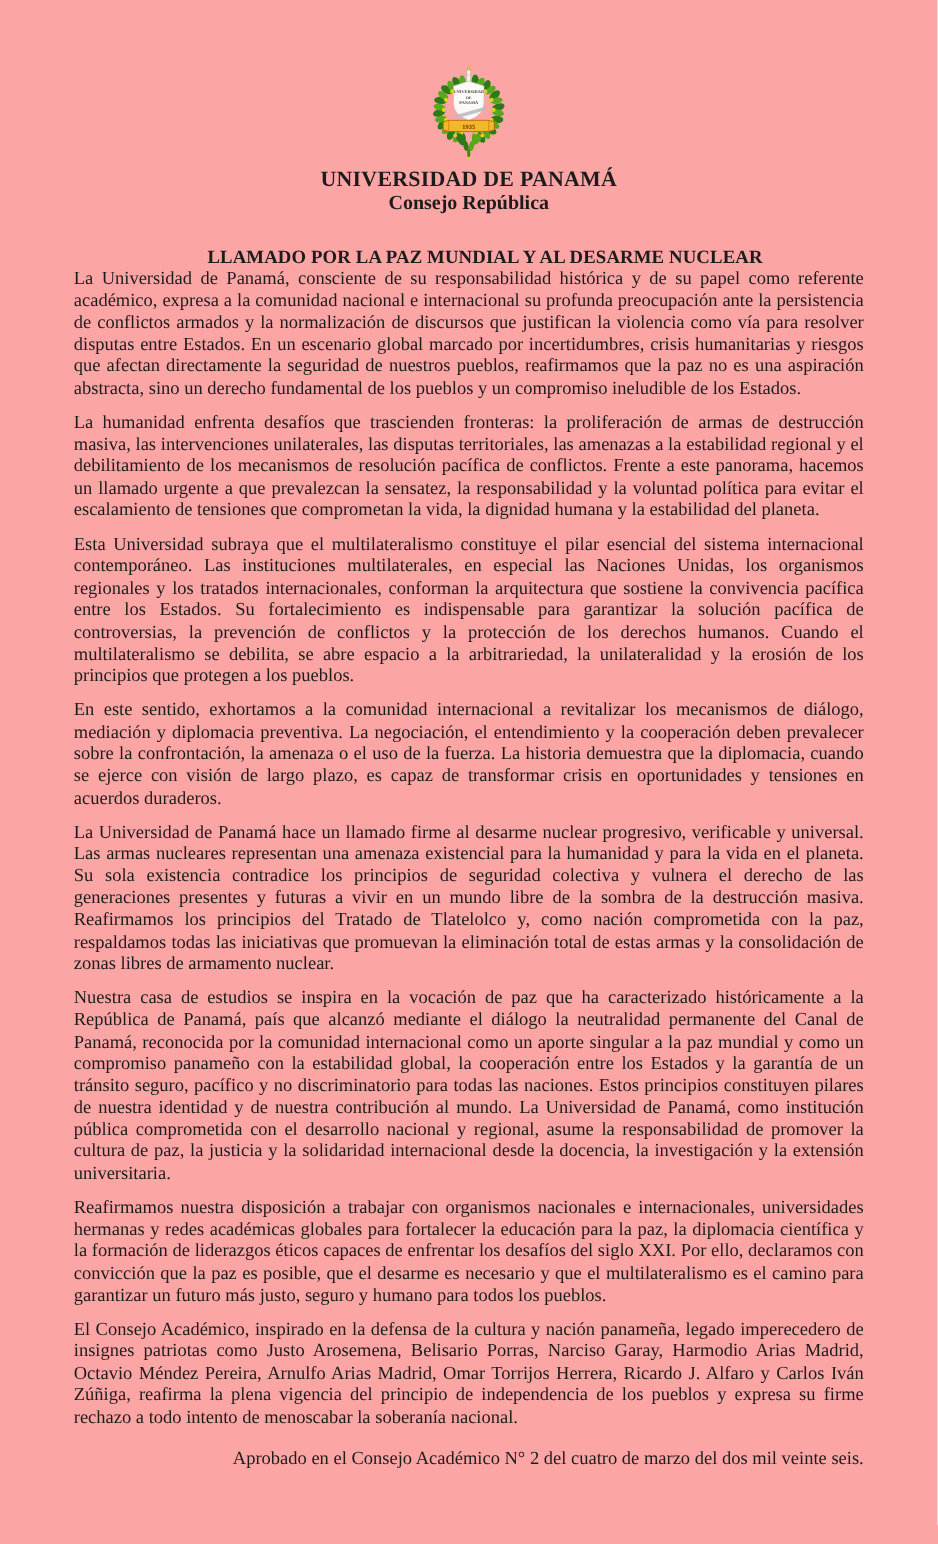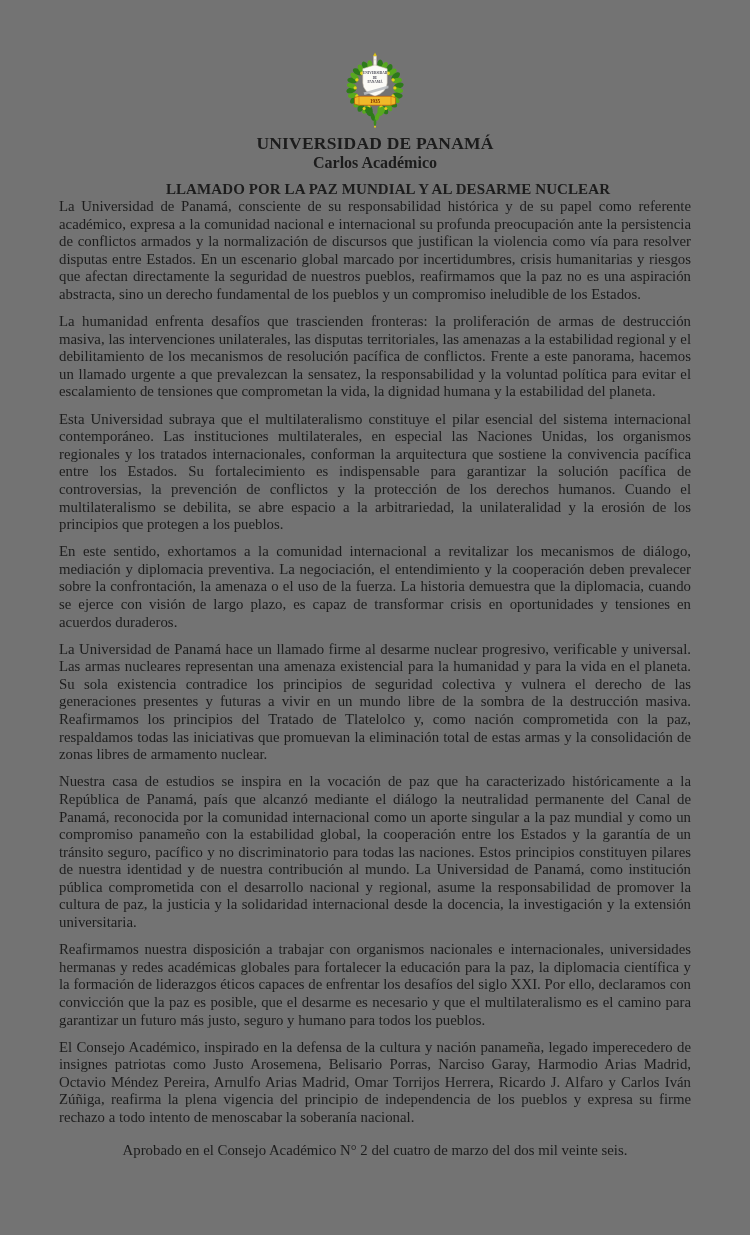--- a/index.html
+++ b/index.html
@@ -5,21 +5,21 @@
 <style>
   html, body {
     margin: 0;
     padding: 0;
     background: #ffffff;
   }
   .page {
     position: relative;
     width: 750px;
     min-height: 1235px;
-    background: #737373;
+    background: #fca5a5;
     font-family: "Liberation Serif", "DejaVu Serif", serif;
     color: #1c1c1c;
     overflow: hidden;
   }
   .seal {
     display: block;
     margin: 52px auto 0 auto;
     width: 64px;
     height: 77px;
   }
@@ -31,21 +31,21 @@
     line-height: 20px;
     letter-spacing: 0.2px;
   }
   .department {
     text-align: center;
     font-weight: bold;
     font-size: 16px;
     line-height: 19px;
   }
   .doc-title {
-    margin-top: 8px;
+    margin-top: 25px;
     text-align: center;
     font-weight: bold;
     font-size: 15px;
     line-height: 18px;
     letter-spacing: 0.1px;
     padding-left: 26px;
   }
   .content {
     margin: 0 59px 0 59px;
   }
@@ -53,21 +53,21 @@
     margin: 0 0 9.5px 0;
     font-size: 14.8px;
     line-height: 17.6px;
     text-align: justify;
     text-justify: inter-word;
   }
   .closing {
     margin: 15px 0 0 0;
     font-size: 14.8px;
     line-height: 17.6px;
-    text-align: center;
+    text-align: right;
   }
 </style>
 </head>
 <body>
 
 <div class="page">
 
   <svg class="seal" viewBox="0 0 100 120" xmlns="http://www.w3.org/2000/svg" aria-hidden="true">
     <defs>
       <g id="sprig">
@@ -121,21 +121,21 @@
       <circle cx="33" cy="88" r="2.4" fill="#e4cf1b"></circle>
       <circle cx="67" cy="88" r="2.4" fill="#e4cf1b"></circle>
       <ellipse cx="46.5" cy="101" rx="3.2" ry="6.5" fill="#2d7a1a" transform="rotate(-16 46.5 101)"></ellipse>
       <ellipse cx="53.5" cy="101" rx="3.2" ry="6.5" fill="#58a81f" transform="rotate(16 53.5 101)"></ellipse>
       <ellipse cx="50" cy="110" rx="2" ry="5" fill="#3c8c1d"></ellipse>
       <circle cx="50" cy="116.5" r="1.6" fill="#e4cf1b"></circle>
     </g>
   </svg>
 
   <div class="institution">UNIVERSIDAD DE PANAMÁ</div>
-  <div class="department">Carlos Académico</div>
+  <div class="department">Consejo República</div>
 
   <div class="doc-title">LLAMADO POR LA PAZ MUNDIAL Y AL DESARME NUCLEAR</div>
 
   <div class="content">
     <p class="para">La Universidad de Panamá, consciente de su responsabilidad histórica y de su papel como referente académico, expresa a la comunidad nacional e internacional su profunda preocupación ante la persistencia de conflictos armados y la normalización de discursos que justifican la violencia como vía para resolver disputas entre Estados. En un escenario global marcado por incertidumbres, crisis humanitarias y riesgos que afectan directamente la seguridad de nuestros pueblos, reafirmamos que la paz no es una aspiración abstracta, sino un derecho fundamental de los pueblos y un compromiso ineludible de los Estados.</p>
     <p class="para">La humanidad enfrenta desafíos que trascienden fronteras: la proliferación de armas de destrucción masiva, las intervenciones unilaterales, las disputas territoriales, las amenazas a la estabilidad regional y el debilitamiento de los mecanismos de resolución pacífica de conflictos. Frente a este panorama, hacemos un llamado urgente a que prevalezcan la sensatez, la responsabilidad y la voluntad política para evitar el escalamiento de tensiones que comprometan la vida, la dignidad humana y la estabilidad del planeta.</p>
     <p class="para">Esta Universidad subraya que el multilateralismo constituye el pilar esencial del sistema internacional contemporáneo. Las instituciones multilaterales, en especial las Naciones Unidas, los organismos regionales y los tratados internacionales, conforman la arquitectura que sostiene la convivencia pacífica entre los Estados. Su fortalecimiento es indispensable para garantizar la solución pacífica de controversias, la prevención de conflictos y la protección de los derechos humanos. Cuando el multilateralismo se debilita, se abre espacio a la arbitrariedad, la unilateralidad y la erosión de los principios que protegen a los pueblos.</p>
     <p class="para">En este sentido, exhortamos a la comunidad internacional a revitalizar los mecanismos de diálogo, mediación y diplomacia preventiva. La negociación, el entendimiento y la cooperación deben prevalecer sobre la confrontación, la amenaza o el uso de la fuerza. La historia demuestra que la diplomacia, cuando se ejerce con visión de largo plazo, es capaz de transformar crisis en oportunidades y tensiones en acuerdos duraderos.</p>
     <p class="para">La Universidad de Panamá hace un llamado firme al desarme nuclear progresivo, verificable y universal. Las armas nucleares representan una amenaza existencial para la humanidad y para la vida en el planeta. Su sola existencia contradice los principios de seguridad colectiva y vulnera el derecho de las generaciones presentes y futuras a vivir en un mundo libre de la sombra de la destrucción masiva. Reafirmamos los principios del Tratado de Tlatelolco y, como nación comprometida con la paz, respaldamos todas las iniciativas que promuevan la eliminación total de estas armas y la consolidación de zonas libres de armamento nuclear.</p>
     <p class="para">Nuestra casa de estudios se inspira en la vocación de paz que ha caracterizado históricamente a la República de Panamá, país que alcanzó mediante el diálogo la neutralidad permanente del Canal de Panamá, reconocida por la comunidad internacional como un aporte singular a la paz mundial y como un compromiso panameño con la estabilidad global, la cooperación entre los Estados y la garantía de un tránsito seguro, pacífico y no discriminatorio para todas las naciones. Estos principios constituyen pilares de nuestra identidad y de nuestra contribución al mundo. La Universidad de Panamá, como institución pública comprometida con el desarrollo nacional y regional, asume la responsabilidad de promover la cultura de paz, la justicia y la solidaridad internacional desde la docencia, la investigación y la extensión universitaria.</p>

